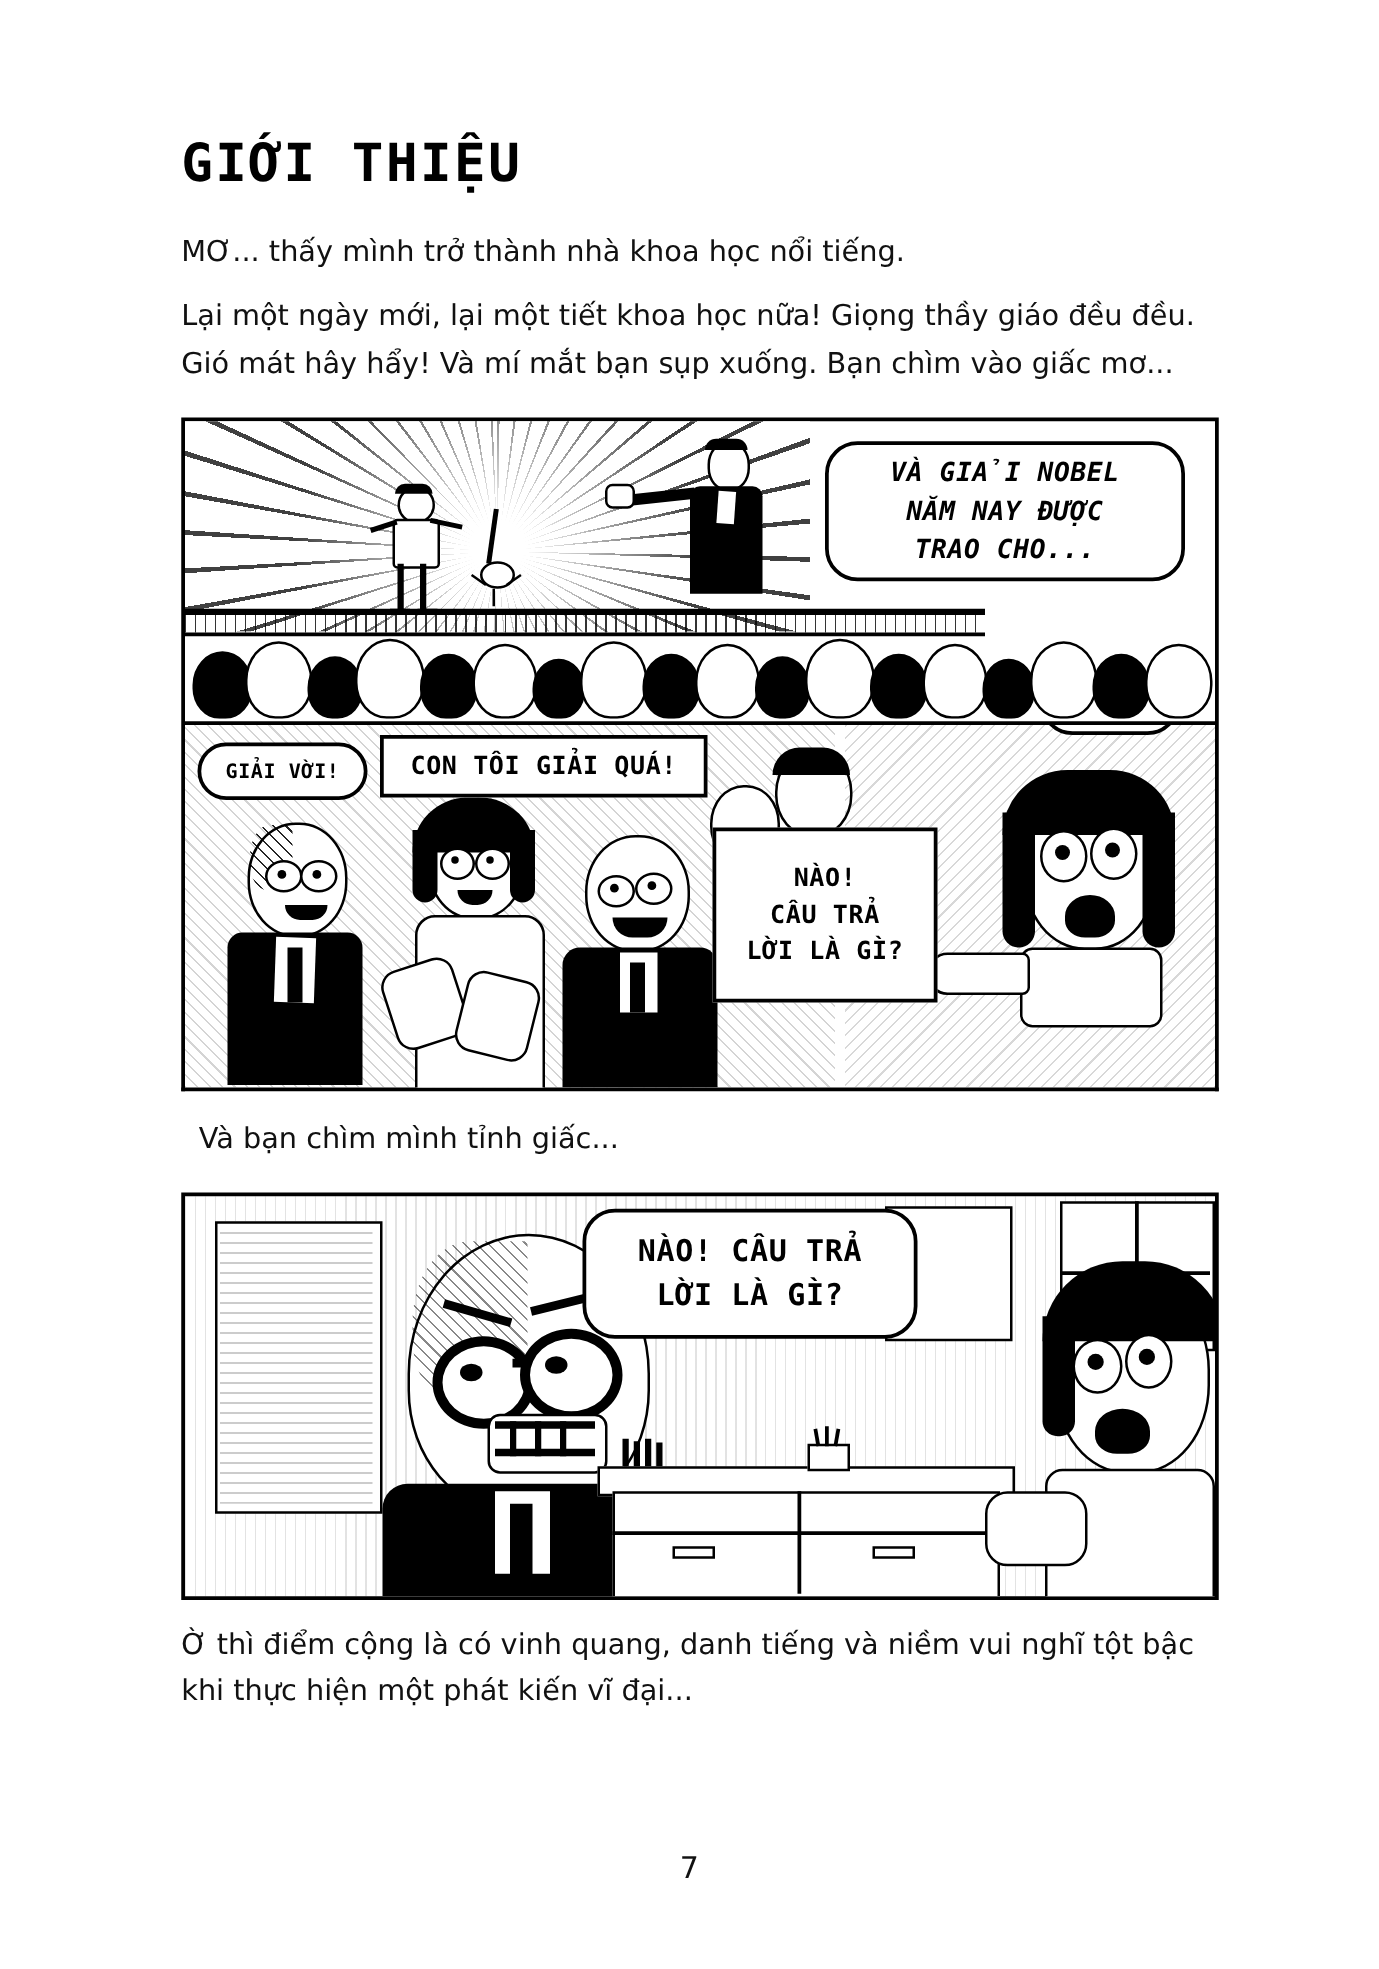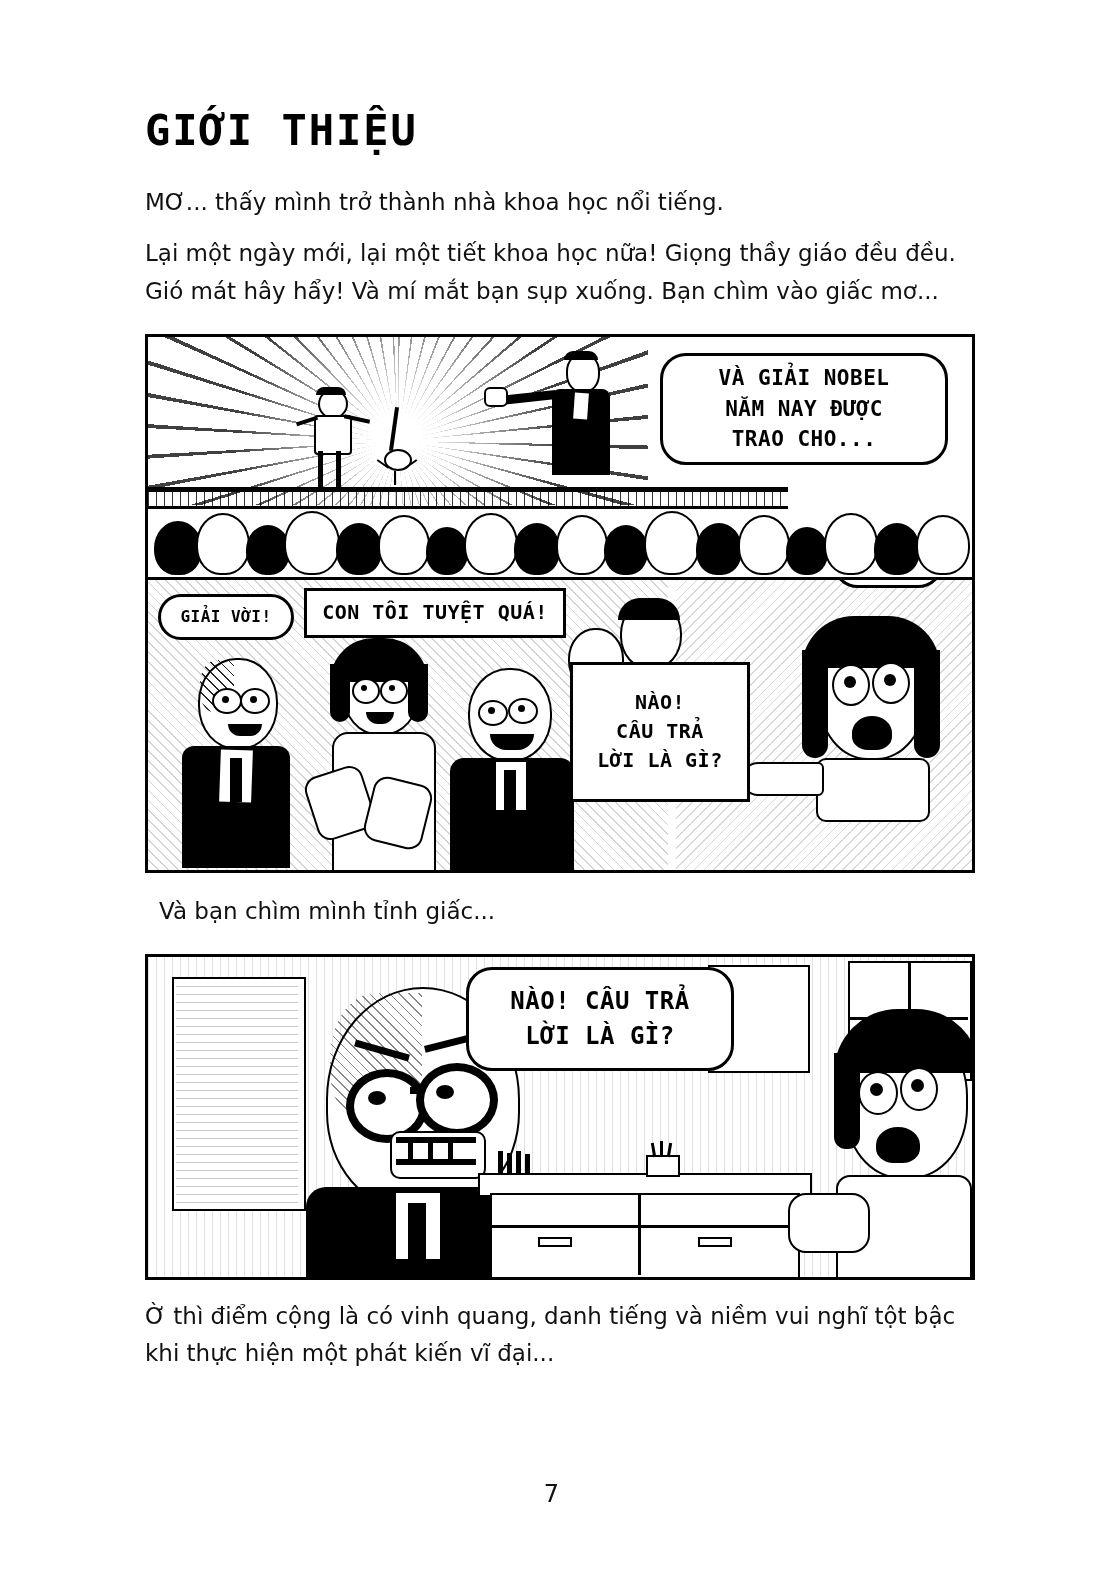--- a/index.html
+++ b/index.html
@@ -168,21 +168,21 @@
 
         <div class="fig" style="left:392px; top:16px; width:90px; height:140px;">
           <div class="outline" style="left:26px; top:0; width:30px; height:36px; border-radius:46%;"></div>
           <div class="blk" style="left:24px; top:-2px; width:34px; height:9px; border-radius:10px 10px 0 0;"></div>
           <div class="blk" style="left:12px; top:36px; width:58px; height:86px; border-radius:8px 8px 0 0;"></div>
           <div class="wht" style="left:34px; top:40px; width:14px; height:26px; border:none; background:#fff; transform:rotate(4deg);"></div>
           <div class="blk" style="left:-40px; top:40px; width:56px; height:9px; transform:rotate(-6deg);"></div>
           <div class="outline" style="left:-56px; top:34px; width:20px; height:16px; border-radius:6px;"></div>
         </div>
 
-        <div class="bubble round" style="left:512px; top:16px; width:288px; height:112px; font-size:21px;">
+        <div class="bubble round" style="left:512px; top:16px; width:288px; height:112px; font-size:21px;font-style:italic;">
           <span class="txt">VÀ GIẢI NOBEL
 NĂM NAY ĐƯỢC
 TRAO CHO...</span>
         </div>
 
         <div class="fig" style="left:0; top:166px; width:824px; height:72px; overflow:hidden;">
           <div class="crowd-head dark" style="left:6px; top:18px; width:44px; height:50px;"></div>
           <div class="crowd-head" style="left:48px; top:10px; width:50px; height:58px;"></div>
           <div class="crowd-head dark" style="left:98px; top:22px; width:40px; height:46px;"></div>
           <div class="crowd-head" style="left:136px; top:8px; width:52px; height:60px;"></div>
@@ -271,21 +271,21 @@
           <div class="fig" style="left:66px; top:178px; width:80px; height:40px;">
             <div class="outline" style="left:0; top:4px; width:78px; height:30px; border-radius:16px 6px 6px 16px;"></div>
           </div>
         </div>
 
         <div class="bubble round" style="left:10px; top:14px; width:136px; height:46px; font-size:16px;">
           <span class="txt">GIẢI VỜI!</span>
         </div>
 
         <div class="bubble" style="left:156px; top:8px; width:262px; height:50px; font-size:20px;">
-          <span class="txt">CON TÔI TUYỆT QUÁ!</span>
+          <span class="txt">CON TÔI GIẢI QUÁ!</span>
         </div>
 
         <div class="bubble" style="left:422px; top:82px; width:180px; height:140px; font-size:20px;">
           <span class="txt">NÀO!
 CÂU TRẢ
 LỜI LÀ GÌ?</span>
         </div>
 
         <div class="bubble round" style="left:684px; top:-54px; width:112px; height:62px; font-size:20px;">
           

